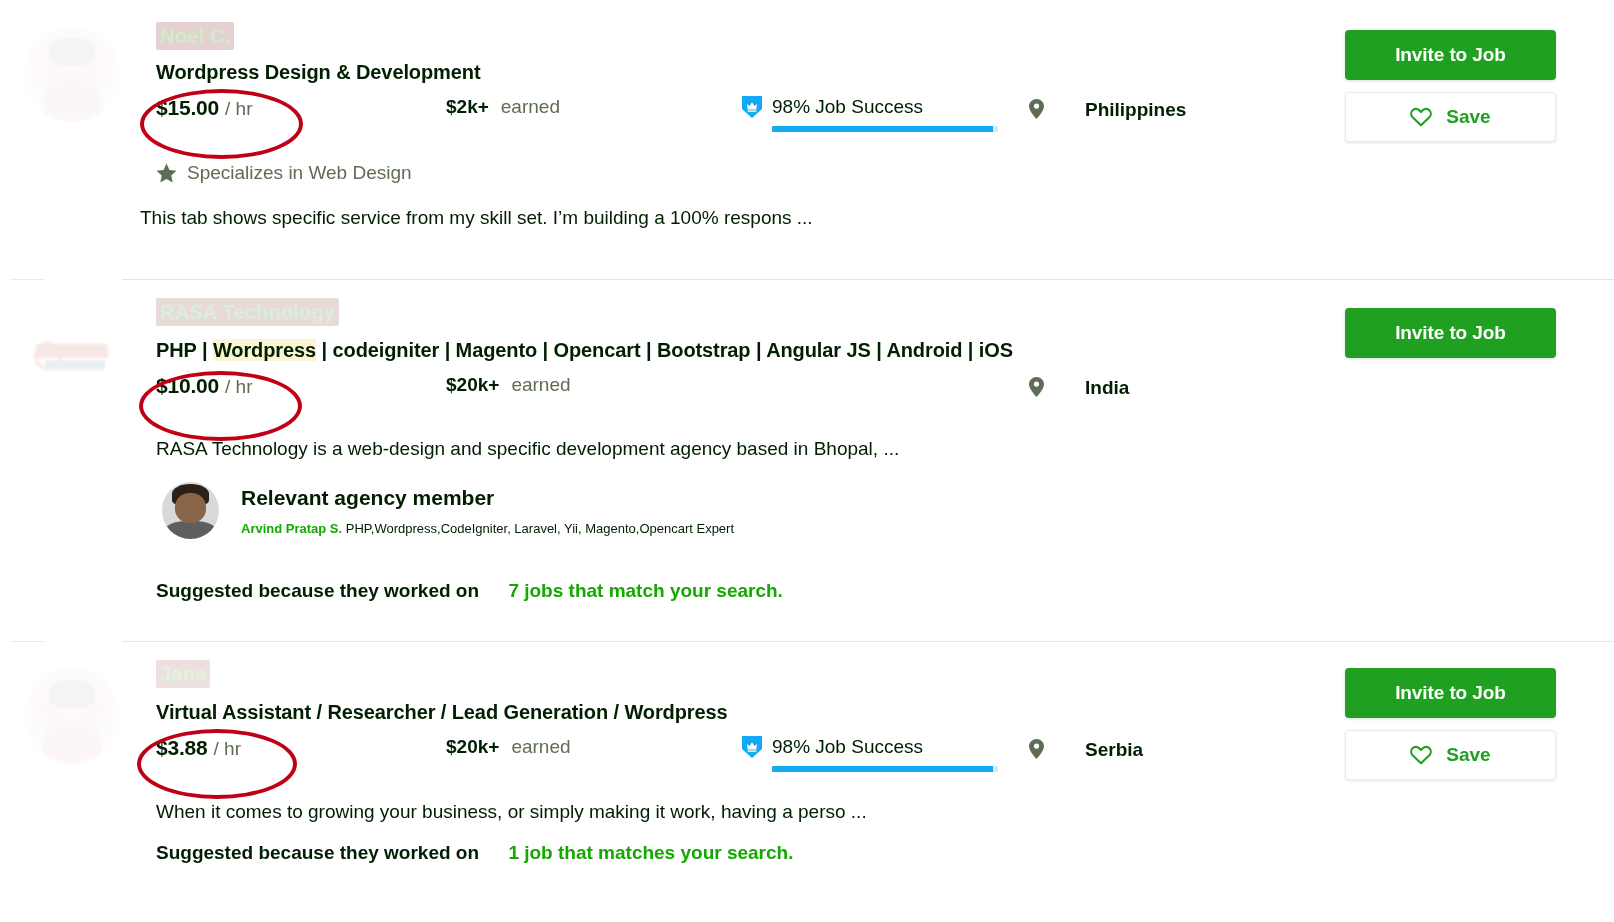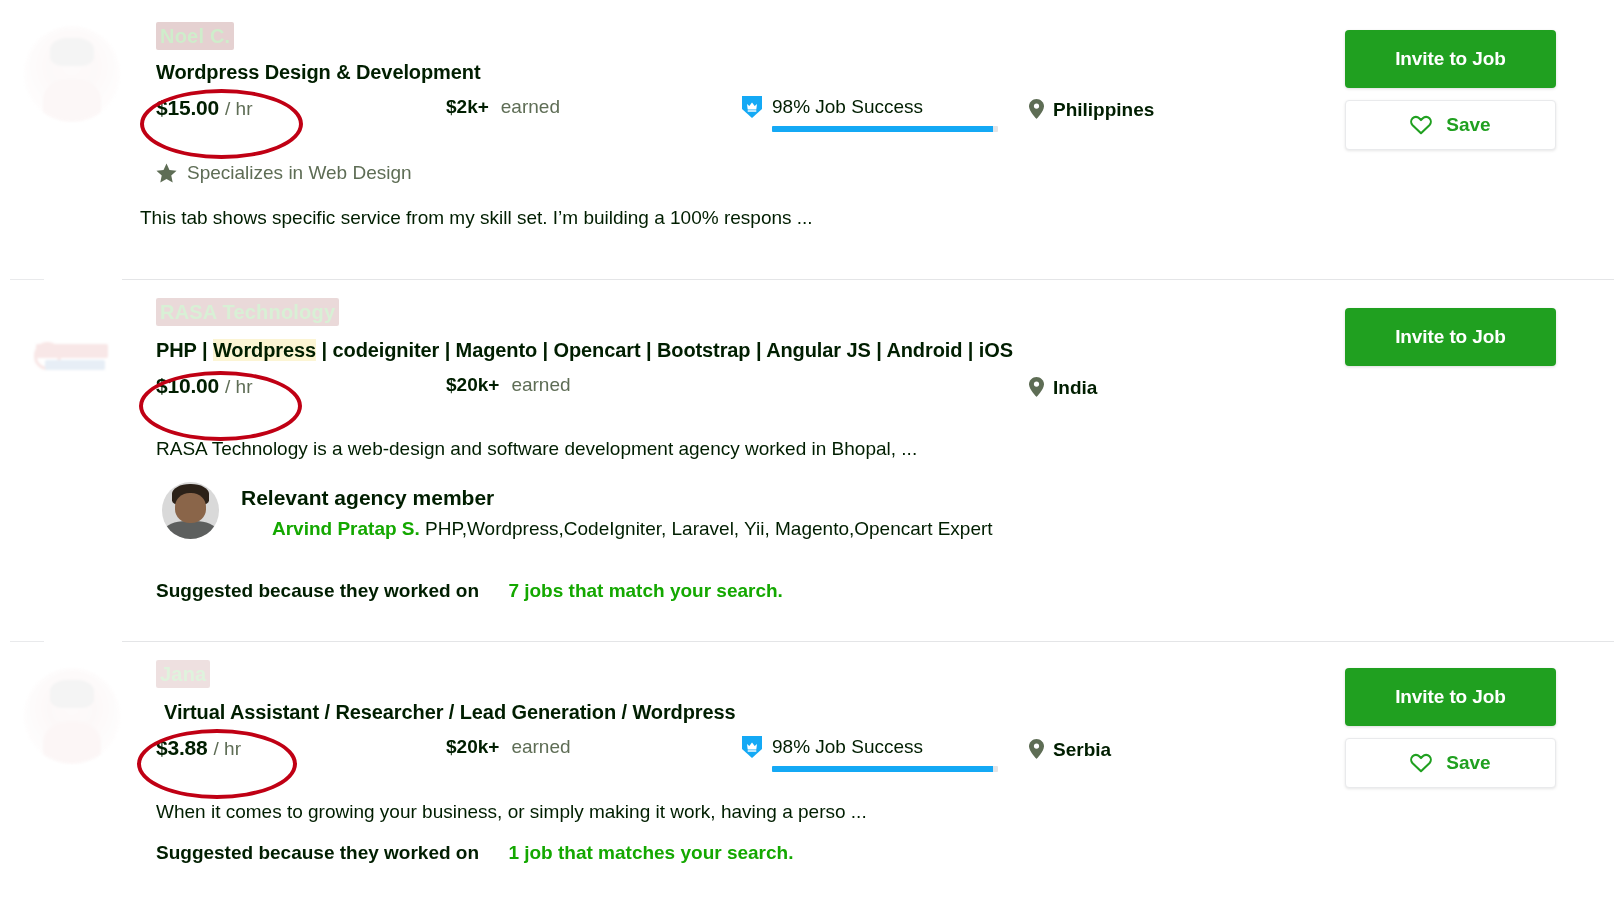--- a/index.html
+++ b/index.html
@@ -155,21 +155,21 @@
   .stat {
     position: absolute;
     top: 0;
     display: flex;
     align-items: baseline;
     white-space: nowrap;
   }
   .stat-rate    { left: 0; }
   .stat-earned  { left: 290px; }
   .stat-jss     { left: 585px; top: -2px; align-items: center; display: block; }
-  .stat-loc     { left: 873px; }
+  .stat-loc     { left: 873px; gap: 32px; }
 
   .rate-amount {
     font-size: 21px;
     font-weight: 700;
     color: #001e00;
     letter-spacing: -0.2px;
   }
   .rate-per {
     font-size: 19px;
     color: #5e6d55;
@@ -302,25 +302,24 @@
     border-radius: 42% 42% 0 0;
   }
   .agency-text { padding-top: 1px; }
   .agency-heading {
     font-size: 21px;
     font-weight: 700;
     color: #001e00;
     line-height: 30px;
   }
   .agency-line {
-    font-size: 19px;
+    font-size: 13px;
     line-height: 32px;
     color: #001e00;
     white-space: nowrap;
-    margin-left: 31px;
   }
   .agency-name {
     color: #14a800;
     font-weight: 700;
   }
 
   
   .suggested {
     font-size: 19px;
     font-weight: 700;
@@ -335,21 +334,21 @@
 
   
   .actions {
     position: absolute;
     left: 1345px;
     width: 211px;
   }
   .btn-invite {
     display: block;
     width: 211px;
-    height: 58px;
+    height: 50px;
     background: #20A020;
     color: #ffffff;
     border: none;
     border-radius: 4px;
     font-family: "Liberation Sans", sans-serif;
     font-size: 19px;
     font-weight: 700;
     cursor: pointer;
     box-shadow: 0 1px 3px rgba(0,0,0,0.14);
     letter-spacing: -0.1px;
@@ -490,21 +489,21 @@
         </div>
         <div class="stat stat-loc">
           <svg class="loc-pin" viewBox="0 0 15 20">
             <path d="M7.5 0C3.4 0 0 3.3 0 7.3 0 12.6 7.5 20 7.5 20S15 12.6 15 7.3C15 3.3 11.6 0 7.5 0z" fill="#5e6d55"></path>
             <circle cx="7.5" cy="7.1" r="2.6" fill="#ffffff"></circle>
           </svg>
           <span class="loc-text">India</span>
         </div>
       </div>
 
-      <div class="desc" style="position:absolute; left:156px; top:155px;">RASA Technology is a web-design and software development agency worked in Bhopal, ...</div>
+      <div class="desc" style="position:absolute; left:156px; top:155px;">RASA Technology is a web-design and specific development agency based in Bhopal, ...</div>
 
       <div class="agency" style="position:absolute; left:156px; top:202px;">
         <div class="agency-avatar">
           <div class="body"></div>
             <div class="hair"></div>
             <div class="face"></div>
         </div>
         <div class="agency-text">
           <div class="agency-heading">Relevant agency member</div>
           <div class="agency-line"><span class="agency-name">Arvind Pratap S.</span> <span>PHP,Wordpress,CodeIgniter, Laravel, Yii, Magento,Opencart Expert</span></div>
@@ -524,21 +523,21 @@
   <div class="row" style="height:280px;">
     <div class="row-inner">
       <div class="avatar" style="top:26px; opacity:0.09;">
         <div class="avatar-face"></div>
       </div>
 
       <div style="position:absolute; left:156px; top:18px;">
         <div class="fl-name" style="opacity:0.13;">Jana</div>
       </div>
 
-      <div style="position:absolute; left:164px; top:56px;">
+      <div style="position:absolute; left:156px; top:56px;">
         <div class="fl-title">Virtual Assistant / Researcher / Lead Generation / Wordpress</div>
       </div>
 
       <div class="stats" style="position:absolute; left:156px; top:94px; width:1100px;">
         <div class="stat stat-rate">
           <span class="rate-amount">$3.88</span>
           <span class="rate-per">/ hr</span>
         </div>
         <div class="stat stat-earned">
           <span class="earned-amount">$20k+</span>

